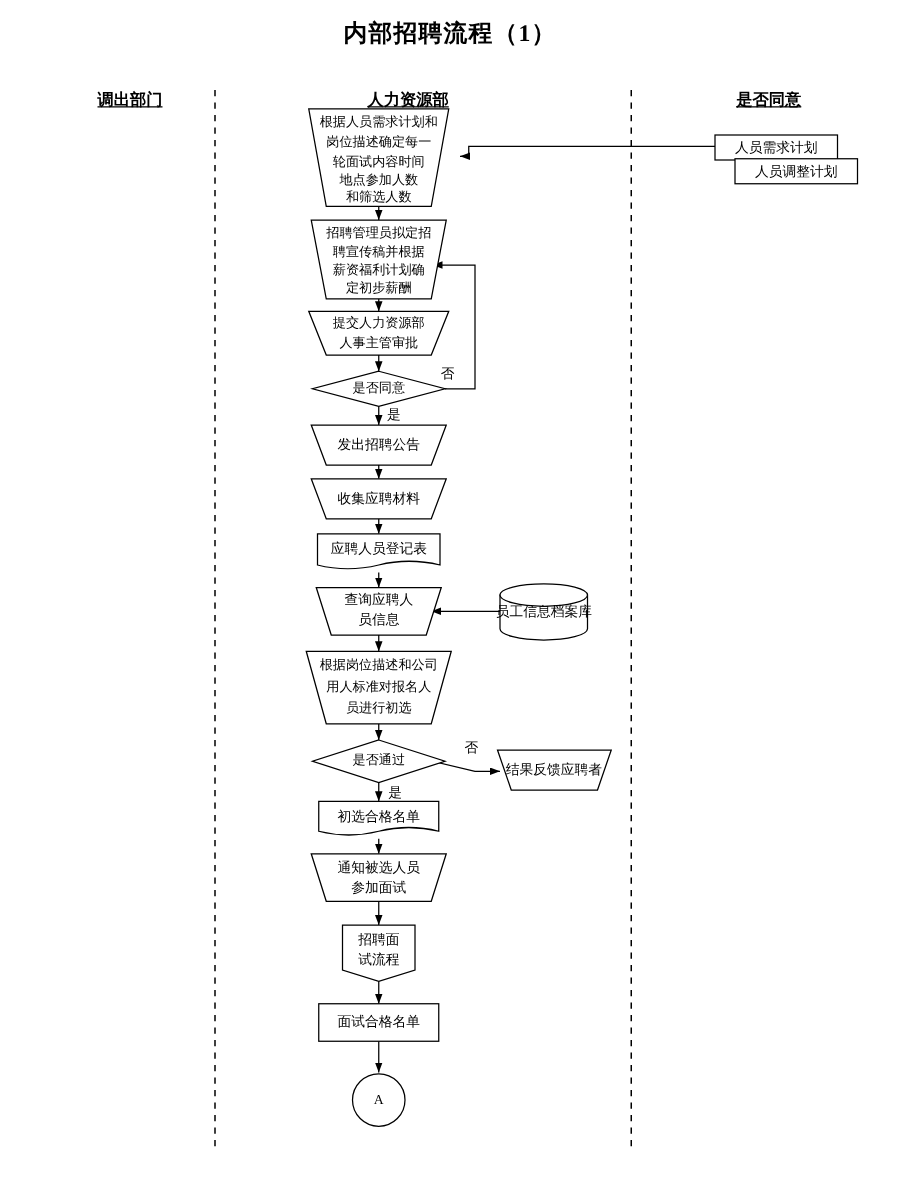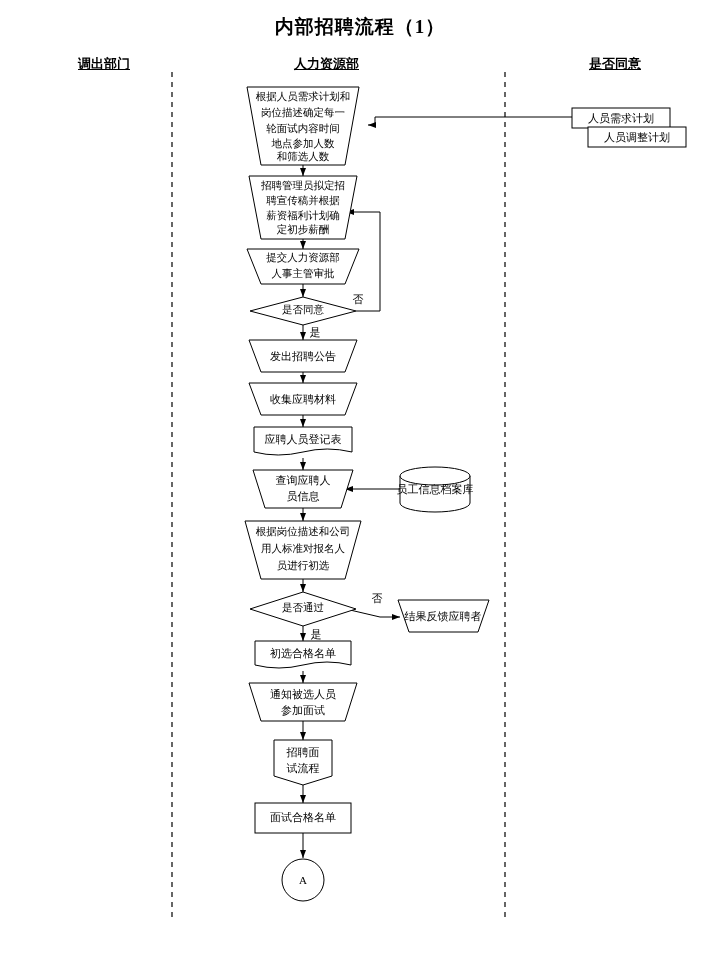--- a/index.html
+++ b/index.html
@@ -33,20 +33,21 @@
     letter-spacing: 1px;
   }
 
   
   .lane-header {
     position: absolute;
     font-size: 13px;
     font-weight: bold;
     text-decoration: underline;
     white-space: nowrap;
+    margin-top: 16px;
   }
   #lane-head-left   { left: 78px;  top: 55px; }
   #lane-head-center { left: 294px; top: 55px; }
   #lane-head-right  { left: 589px; top: 55px; }
 
   
   svg#diagram {
     position: absolute;
     left: 0; top: 0;
     width: 720px;

